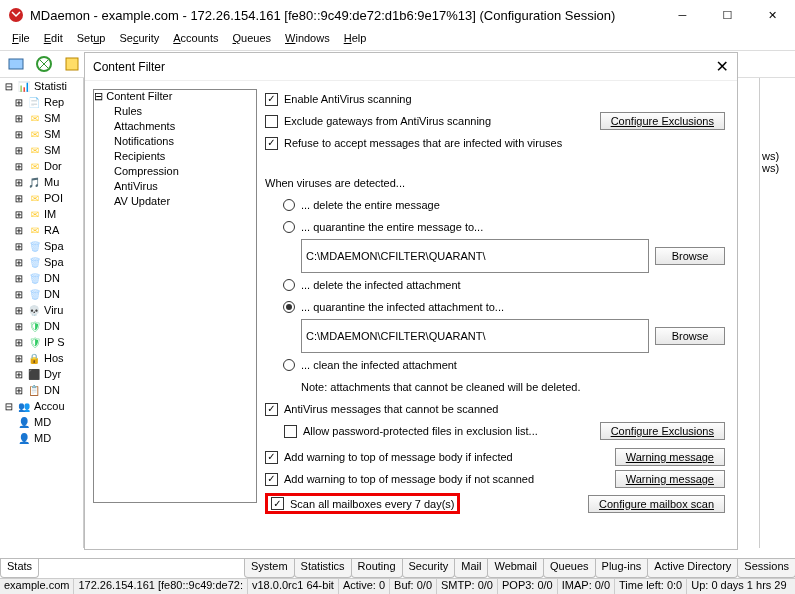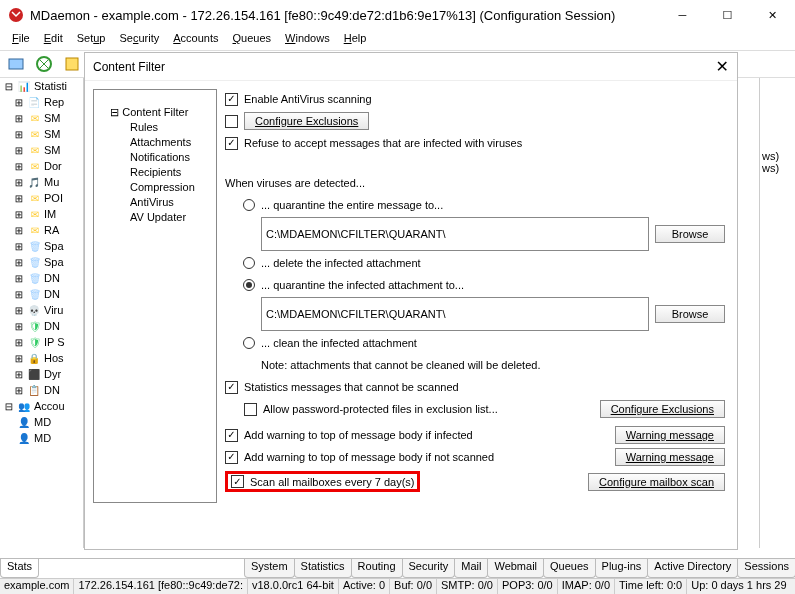--- a/index.html
+++ b/index.html
@@ -13,21 +13,21 @@
 .menubar .mi { padding: 2px 6px; cursor: default; }
 .toolbar { height: 28px; border-top: 1px solid #ddd; border-bottom: 1px solid #ddd; display: flex; align-items: center; padding: 0 4px; gap: 4px; }
 .toolbar .tb { width: 24px; height: 24px; display: flex; align-items: center; justify-content: center; }
 .leftpanel { width: 84px; border-right: 1px solid #ccc; background: #fff; overflow: hidden; }
 .leftpanel .row { display: flex; align-items: center; height: 16px; padding-left: 2px; gap: 2px; white-space: nowrap; overflow: hidden; }
 .leftpanel .ic { width: 14px; height: 14px; flex-shrink: 0; display: flex; align-items: center; justify-content: center; font-size: 10px; }
 .dlg-wrap { position: absolute; left: 84px; top: 52px; width: 654px; height: 498px; background: #fff; border: 1px solid #bbb; }
 .dlg-title { height: 28px; display: flex; align-items: center; padding: 0 8px; border-bottom: 1px solid #eee; }
 .dlg-title span:first-child { flex: 1; font-size: 12px; }
 .dlg-body { display: flex; height: 430px; }
-.dlg-tree { width: 124px; border: 1px solid #888; margin: 8px; padding: 16px; background: #fff; }
+.dlg-tree { width: 164px; border: 1px solid #888; margin: 8px; padding: 0; background: #fff; }
 .dlg-tree .tn { height: 15px; white-space: nowrap; }
 .dlg-form { flex: 1; padding: 8px 12px 0 0; position: relative; }
 .frow { display: flex; align-items: center; min-height: 20px; margin-bottom: 2px; }
 .cb { width: 13px; height: 13px; border: 1px solid #333; margin-right: 6px; flex-shrink: 0; display: flex; align-items: center; justify-content: center; font-size: 10px; line-height: 1; }
 .rb { width: 12px; height: 12px; border: 1px solid #333; border-radius: 50%; margin: 0 6px 0 18px; flex-shrink: 0; display: flex; align-items: center; justify-content: center; }
 .rb.sel::after { content: ""; width: 6px; height: 6px; background: #333; border-radius: 50%; }
 .btn { border: 1px solid #888; background: linear-gradient(#fdfdfd, #e8e8e8); padding: 2px 10px; min-width: 100px; text-align: center; cursor: default; text-decoration: underline; }
 .btn2 { border: 1px solid #888; background: linear-gradient(#fdfdfd, #e8e8e8); padding: 2px 10px; min-width: 70px; text-align: center; cursor: default; }
 .txt { border: 1px solid #888; background: #fff; height: 20px; padding: 16px 4px; display: flex; align-items: center; }
 .hilite { border: 3px solid #e00; padding: 1px 3px; }
@@ -233,30 +233,35 @@
         </div>
     </div>
     <div class="dlg-form">
 
       <div class="frow">
         <span class="cb">✓</span>
         <span>Enable AntiVirus scanning</span>
       </div>
       <div class="frow">
         <span class="cb"></span>
+        <span style="flex:1">Exclude gateways from AntiVirus scanning</span>
         <span class="btn">Configure Exclusions</span>
       </div>
       <div class="frow">
         <span class="cb">✓</span>
         <span>Refuse to accept messages that are infected with viruses</span>
       </div>
       <div class="frow" style="margin-top:20px">
           <span>When viruses are detected...</span>
         </div>
 
+      <div class="frow">
+          <span class="rb"></span>
+          <span>... delete the entire message</span>
+        </div>
       <div class="frow">
           <span class="rb"></span>
           <span>... quarantine the entire message to...</span>
         </div>
       <div class="frow" style="padding-left:36px;gap:6px">
         <span class="txt" style="flex:1">C:\MDAEMON\CFILTER\QUARANT\</span>
         <span class="btn2">Browse</span>
       </div>
       <div class="frow">
           <span class="rb"></span>
@@ -273,21 +278,21 @@
       <div class="frow">
           <span class="rb"></span>
           <span>... clean the infected attachment</span>
         </div>
       <div class="frow" style="padding-left:36px">
           <span>Note: attachments that cannot be cleaned will be deleted.</span>
         </div>
 
       <div class="frow">
         <span class="cb">✓</span>
-        <span>Statistics messages that cannot be scanned</span>
+        <span>AntiVirus messages that cannot be scanned</span>
       </div>
       <div class="frow" style="padding-left:19px">
         <span class="cb"></span>
         <span style="flex:1">Allow password-protected files in exclusion list...</span>
         <span class="btn">Configure Exclusions</span>
       </div>
 
       <div class="frow" style="margin-top:6px">
         <span class="cb">✓</span>
         <span style="flex:1">Add warning to top of message body if infected</span>

